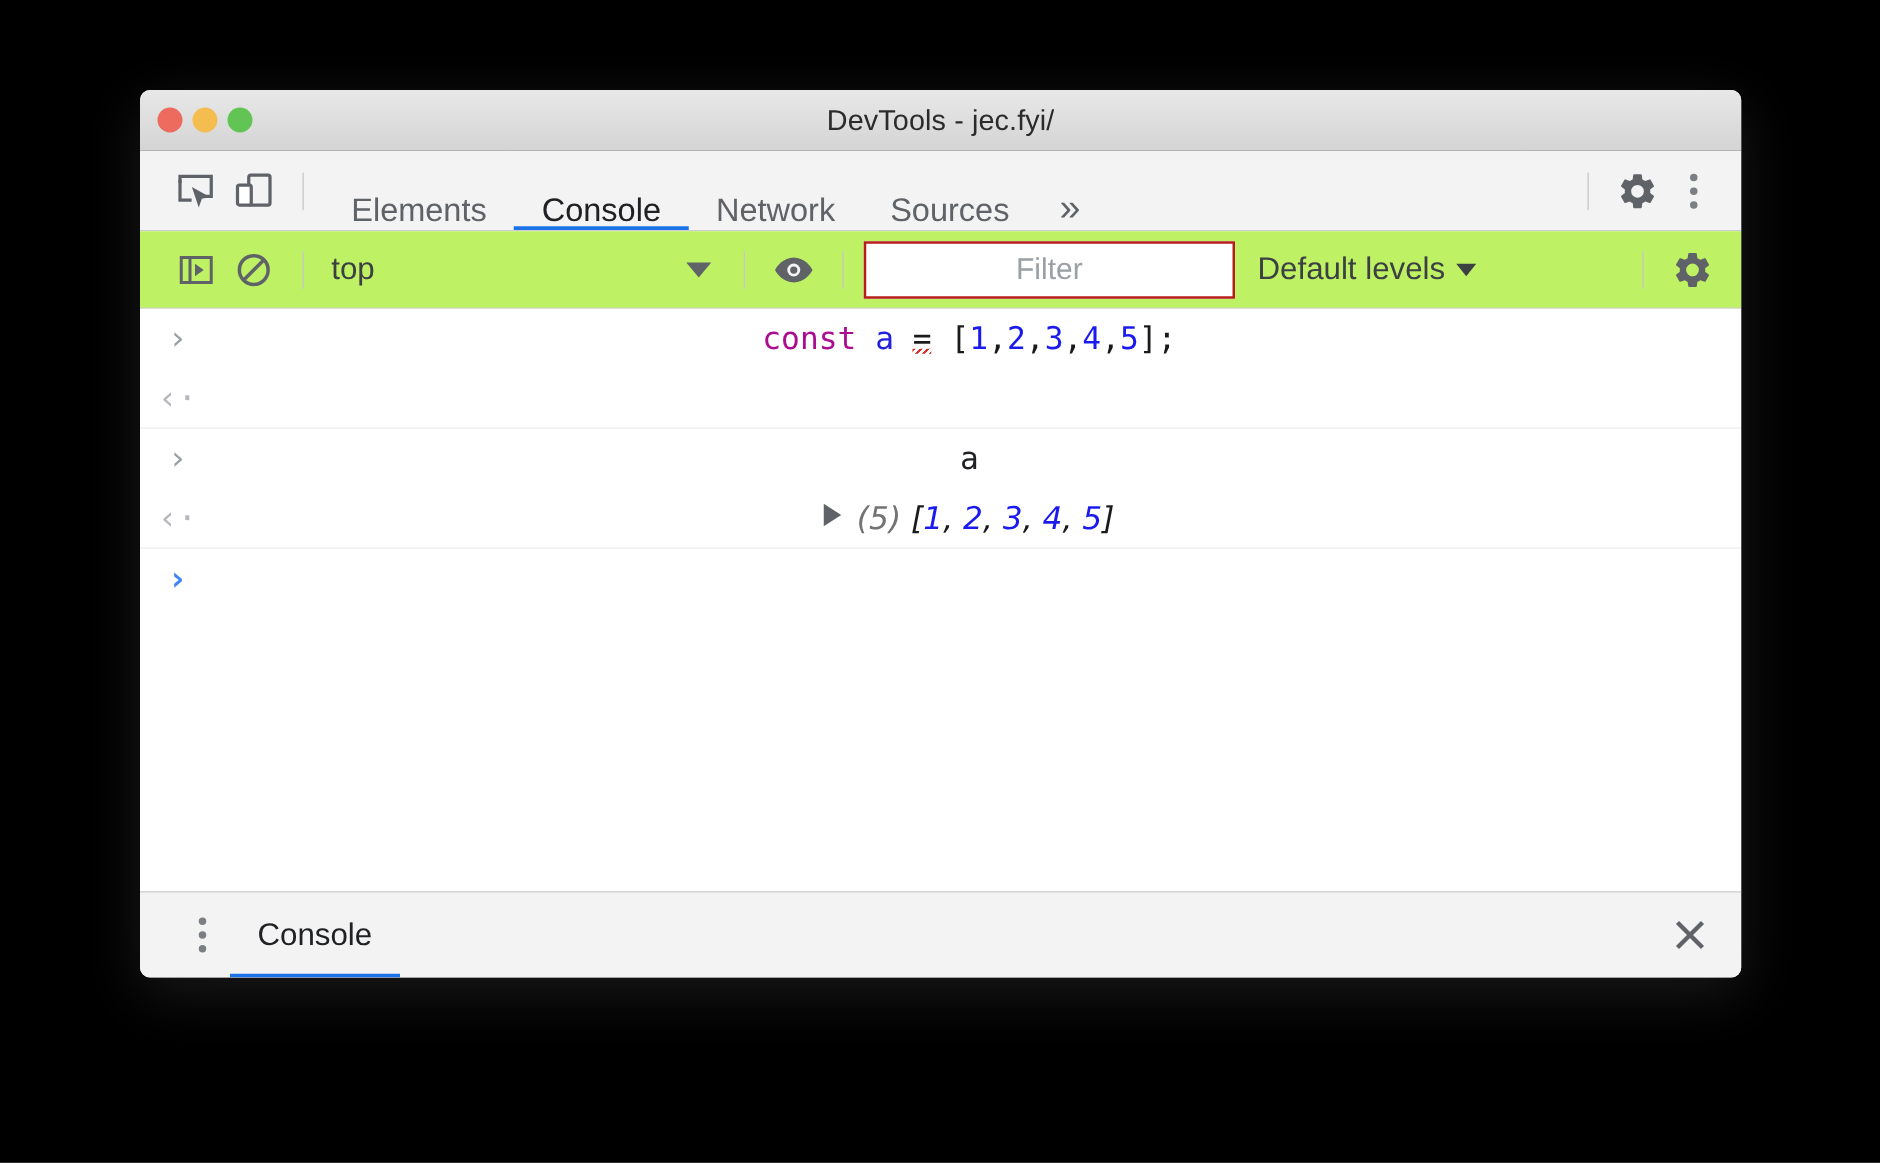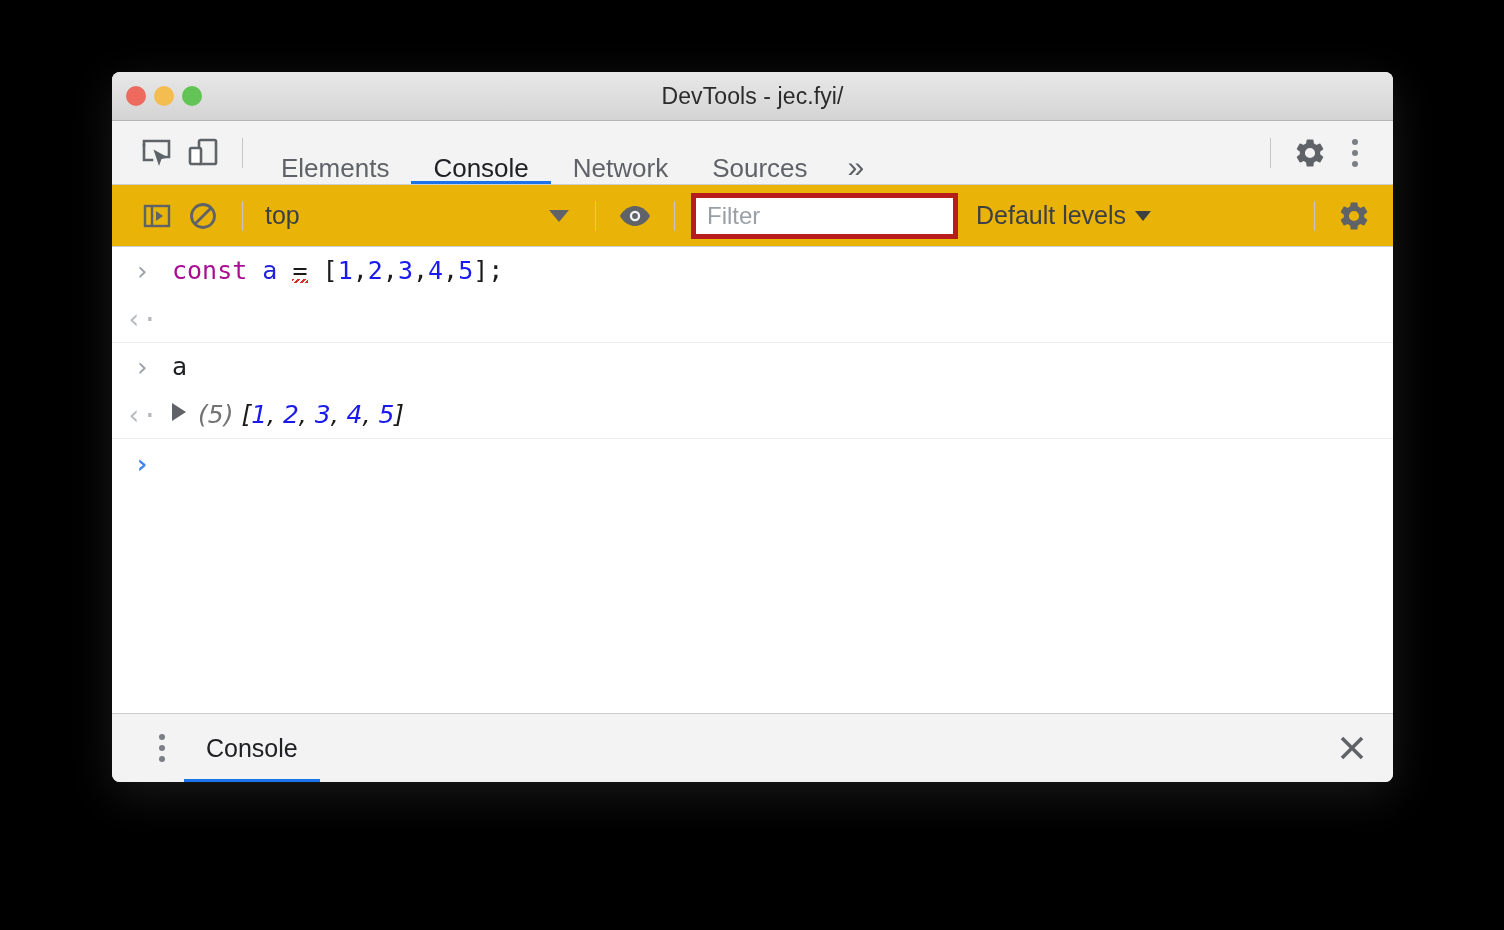--- a/index.html
+++ b/index.html
@@ -114,21 +114,21 @@
     position: absolute;
     right: 16px; top: 0; bottom: 0;
     display: flex;
     align-items: center;
   }
 
   
   .filterbar {
     height: 62px;
     flex: 0 0 62px;
-    background: #eab308;
+    background: #bef264;
     border-bottom: 1px solid #cdcdcd;
     display: flex;
     align-items: center;
     padding: 0 0 0 22px;
     position: relative;
   }
   .ctx-select {
     display: flex;
     align-items: center;
     flex: 0 0 320px;
@@ -139,31 +139,32 @@
   }
   .ctx-label { font-size: 25px; color: #3c4043; }
   .caret {
     margin-left: auto;
     width: 0; height: 0;
     border-left: 10px solid transparent;
     border-right: 10px solid transparent;
     border-top: 12px solid #5f6368;
   }
   .filter-input {
-    width: 267px;
+    width: 297px;
     height: 46px;
     background: #ffffff;
-    border: 5px solid #b91c1c;
+    border: 2px solid #b91c1c;
     font-size: 24px;
     color: #9aa0a6;
     padding: 0 11px;
     display: flex;
     align-items: center;
     font-family: "Liberation Sans", sans-serif;
     outline: none;
+    text-align: center;
   }
   .filter-input::placeholder { color: #9aa0a6; opacity: 1; }
   .levels {
     display: flex;
     align-items: center;
     gap: 9px;
     margin-left: 18px;
     font-size: 25px;
     color: #3c4043;
     cursor: default;
@@ -198,21 +199,21 @@
     flex: 0 0 60px;
     width: 60px;
     text-align: center;
     color: #a3a6aa;
     font-size: 26px;
     line-height: 36px;
     user-select: none;
   }
   .gutter.in  { color: #9aa0a6; }
   .gutter.out { color: #b5b8bc; }
-  .log-content { flex: 1 1 auto; padding-right: 14px; }
+  .log-content { flex: 1 1 auto; padding-right: 14px; text-align: center; }
 
   
   .kw     { color: #aa0d91; }
   .ident  { color: #2222dd; }
   .op     { color: #1a1a1a; border-bottom: 0; position: relative; }
   .op::after {
     content: "";
     position: absolute;
     left: 0; right: 0; bottom: 2px;
     height: 4px;

